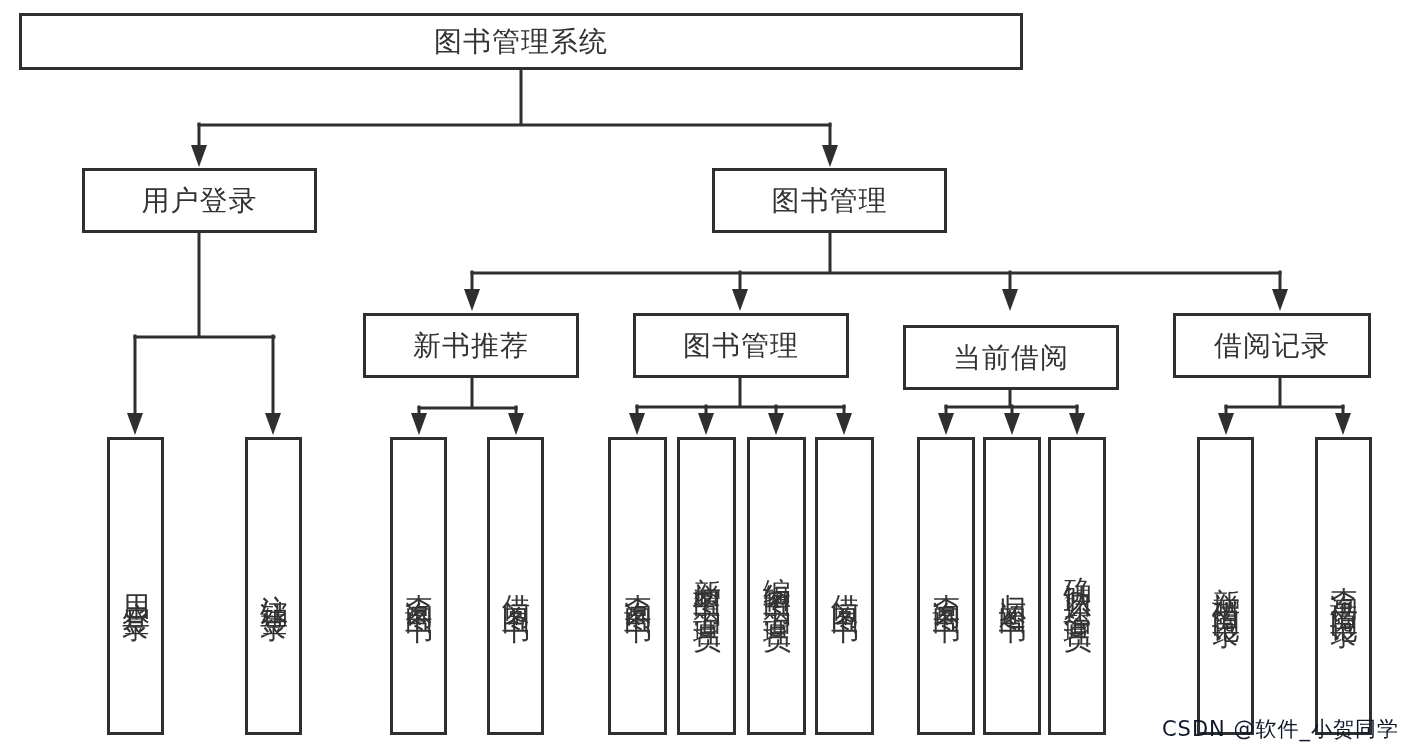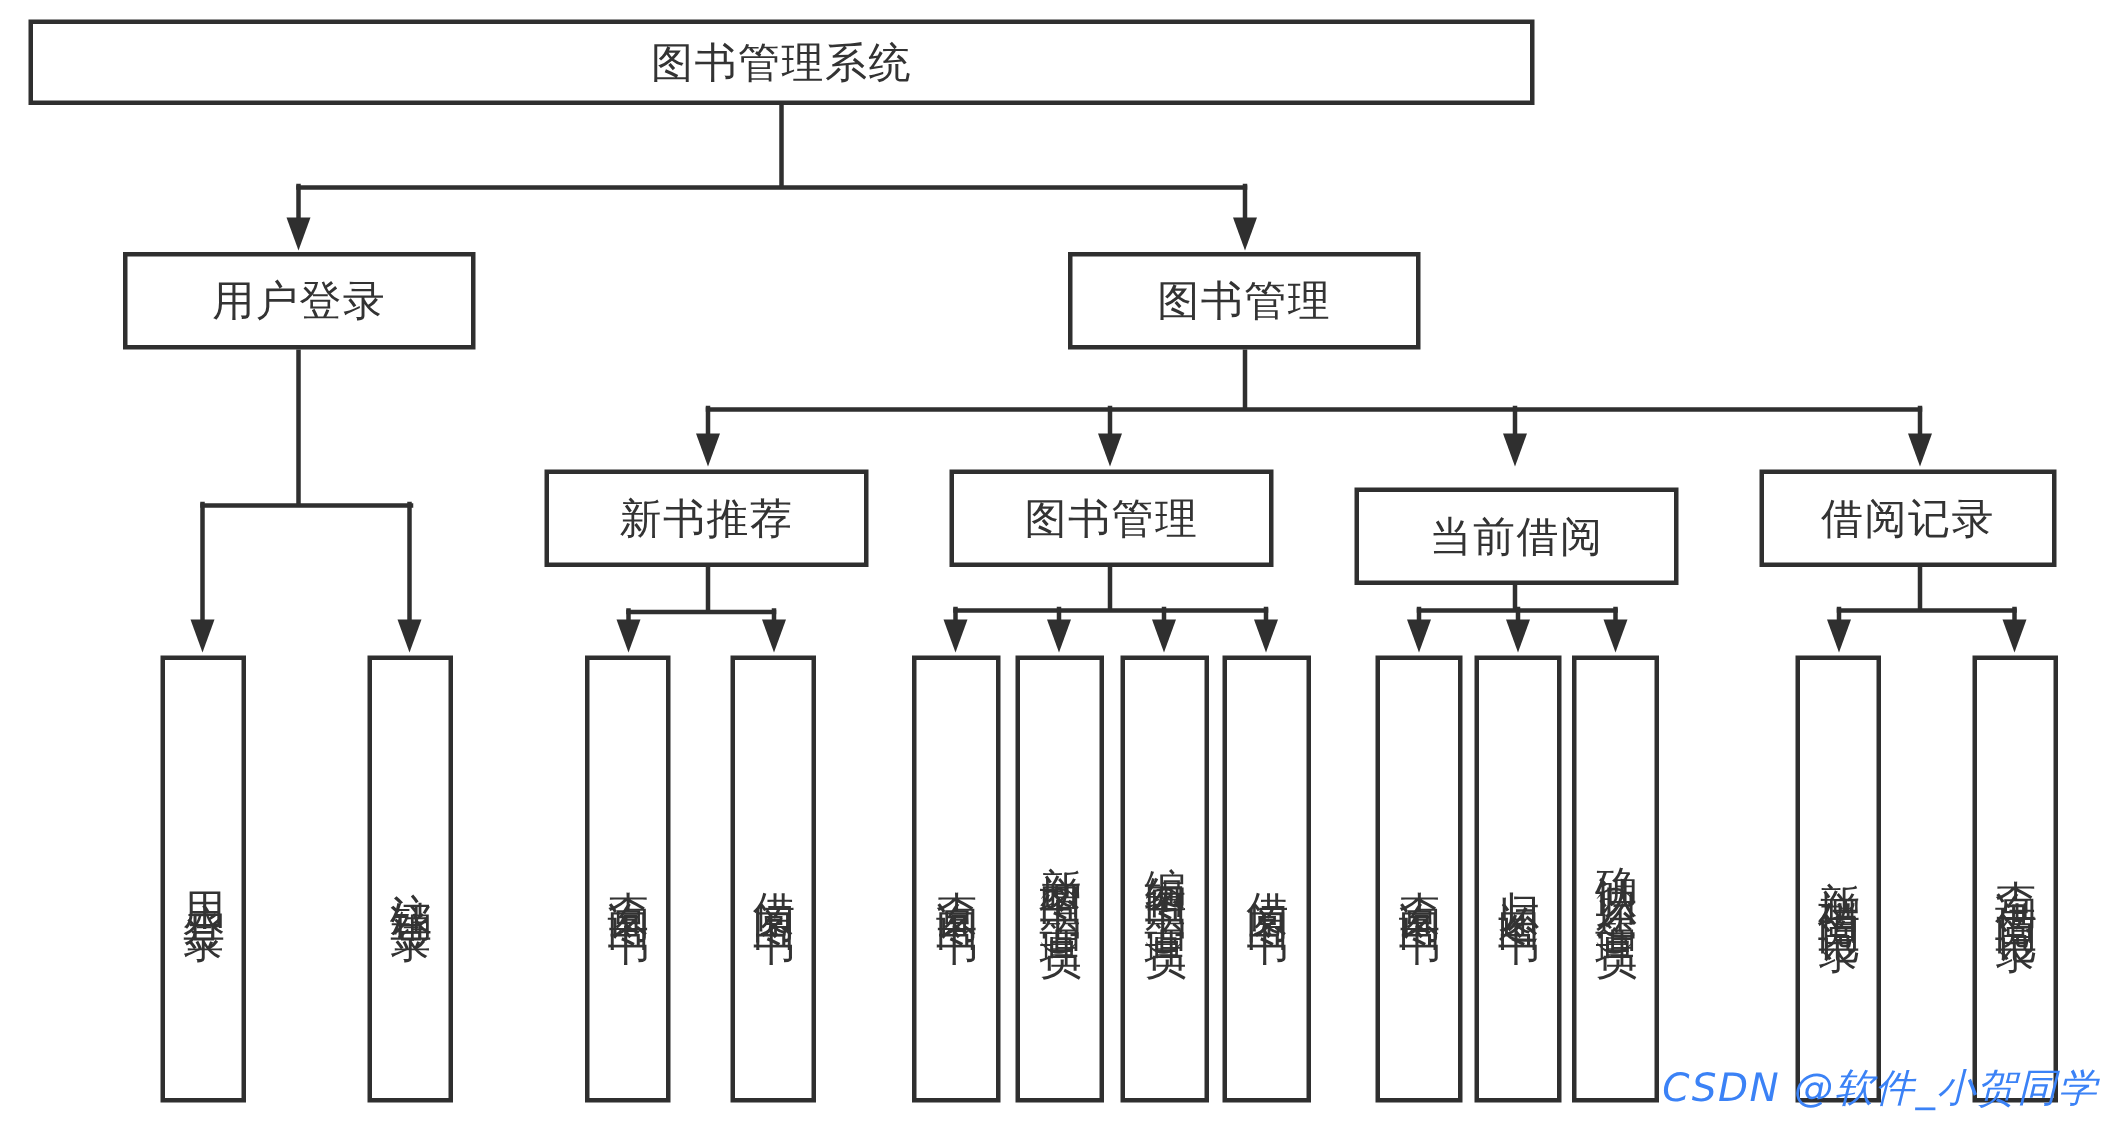--- a/index.html
+++ b/index.html
@@ -16,21 +16,21 @@
     display:flex; align-items:center; justify-content:center;
     font-size:28px; color:#333333; z-index:2;
   }
   .node.h span { letter-spacing:1px; white-space:nowrap; }
   .node.v span {
     writing-mode:vertical-rl; text-orientation:mixed;
     letter-spacing:7px; line-height:1; white-space:nowrap;
   }
   .watermark {
     position:absolute; right:6px; bottom:4px; z-index:5;
-    font-size:26px; color:#3b82f6; letter-spacing:1px; white-space:nowrap;font-style:italic;
+    font-size:21px; color:#0f172a; letter-spacing:1px; white-space:nowrap;
   }
 </style>
 </head>
 <body>
 
 <div class="stage">
 
   <svg class="wires" width="1405" height="747" viewBox="0 0 1405 747">
     <defs>
       <marker id="ah" markerUnits="userSpaceOnUse" markerWidth="26" markerHeight="20" viewBox="0 0 26 20" refX="2" refY="10" orient="auto">

